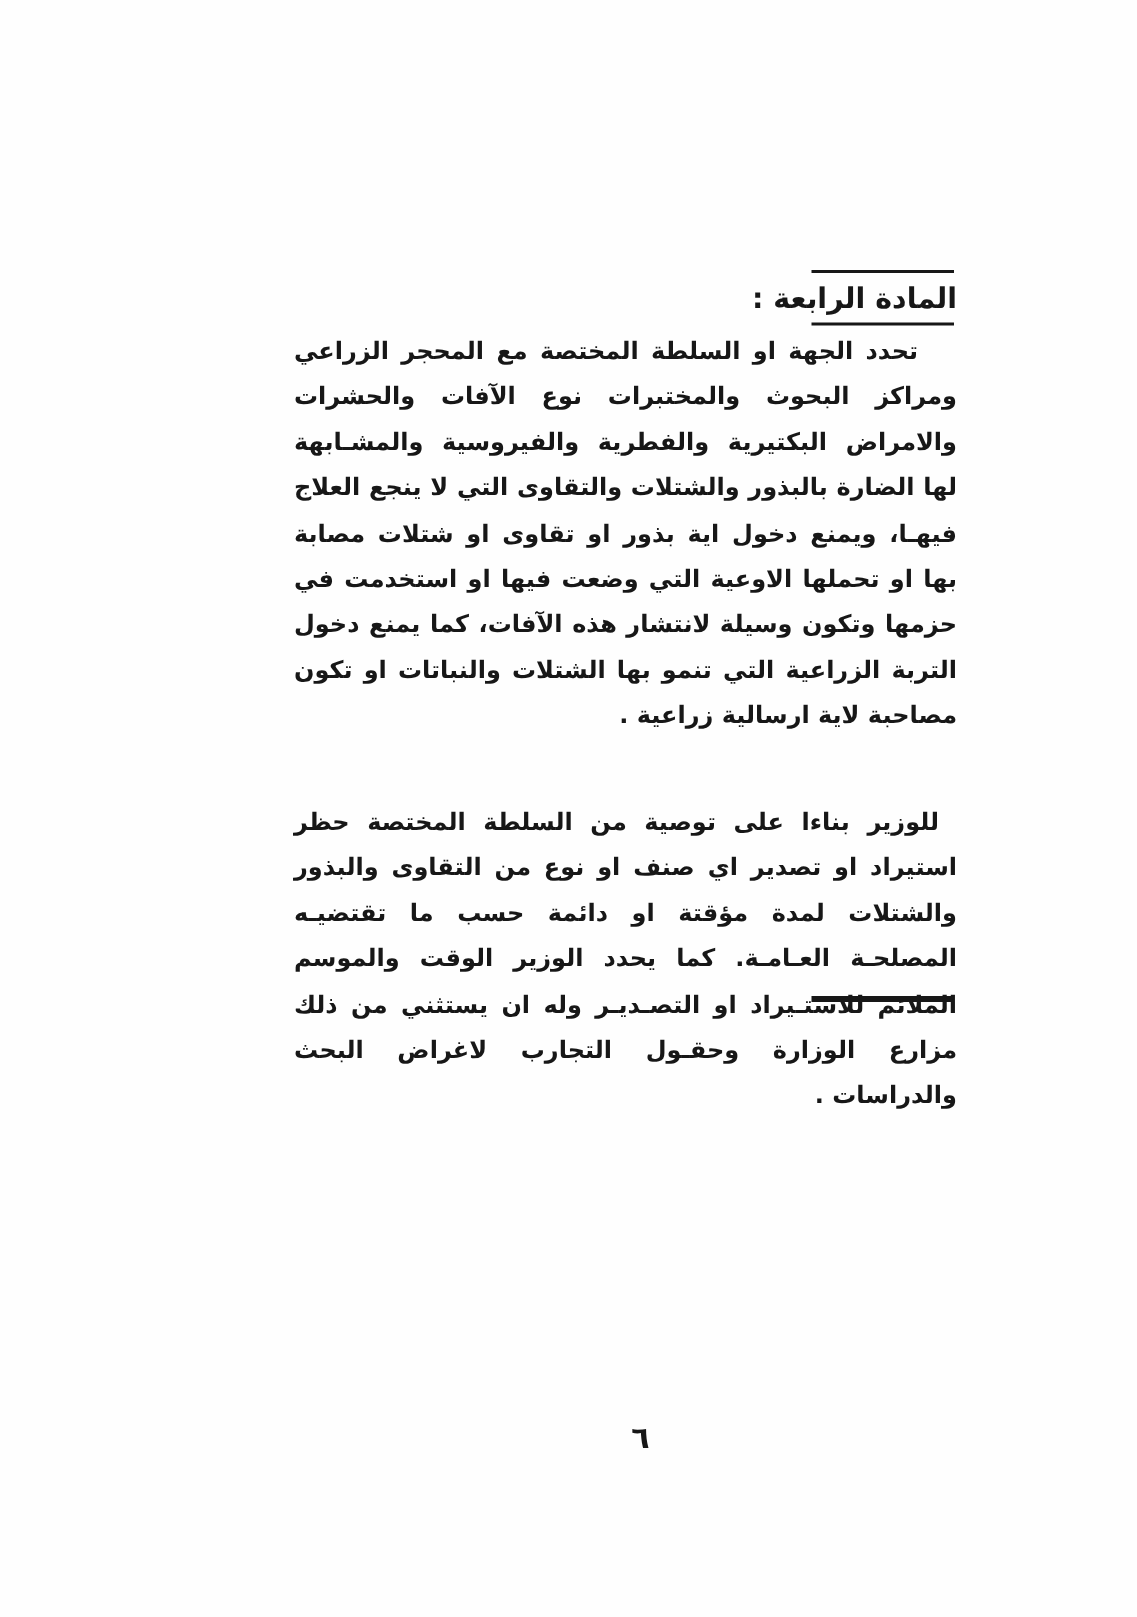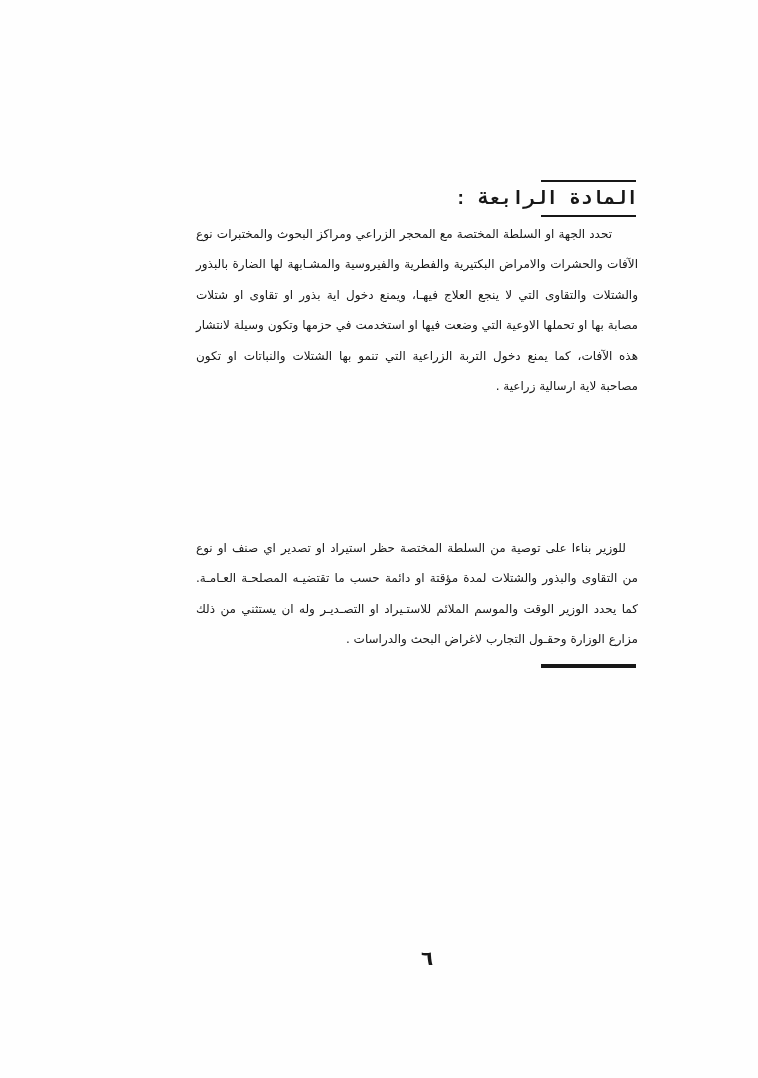--- a/index.html
+++ b/index.html
@@ -22,38 +22,37 @@
     right: 120px;
     width: 442px;
     direction: rtl;
     unicode-bidi: embed;
   }
   .article-heading {
     position: absolute;
     right: 120px;
     direction: rtl;
     text-align: center;
-    font-family: Liberation Mono, monospace;
   }
   .heading-rule {
     height: 2px;
     width: 95px;
     background: #171717;
     margin-right: 2px;
   }
   .heading-text {
     font-size: 19px;
     font-weight: bold;
     line-height: 26px;
     margin: 4px 0 3px 0;
     white-space: nowrap;
   }
   .body-par {
-    font-size: 12px;
-    font-weight: normal;
+    font-size: 16px;
+    font-weight: bold;
     line-height: 30.4px;
     text-align: justify;
     text-align-last: right;
     margin: 0;
   }
   .indent-lg { text-indent: 26px; }
   .indent-sm { text-indent: 12px; }
   .page-number {
     position: absolute;
     top: 946px;

